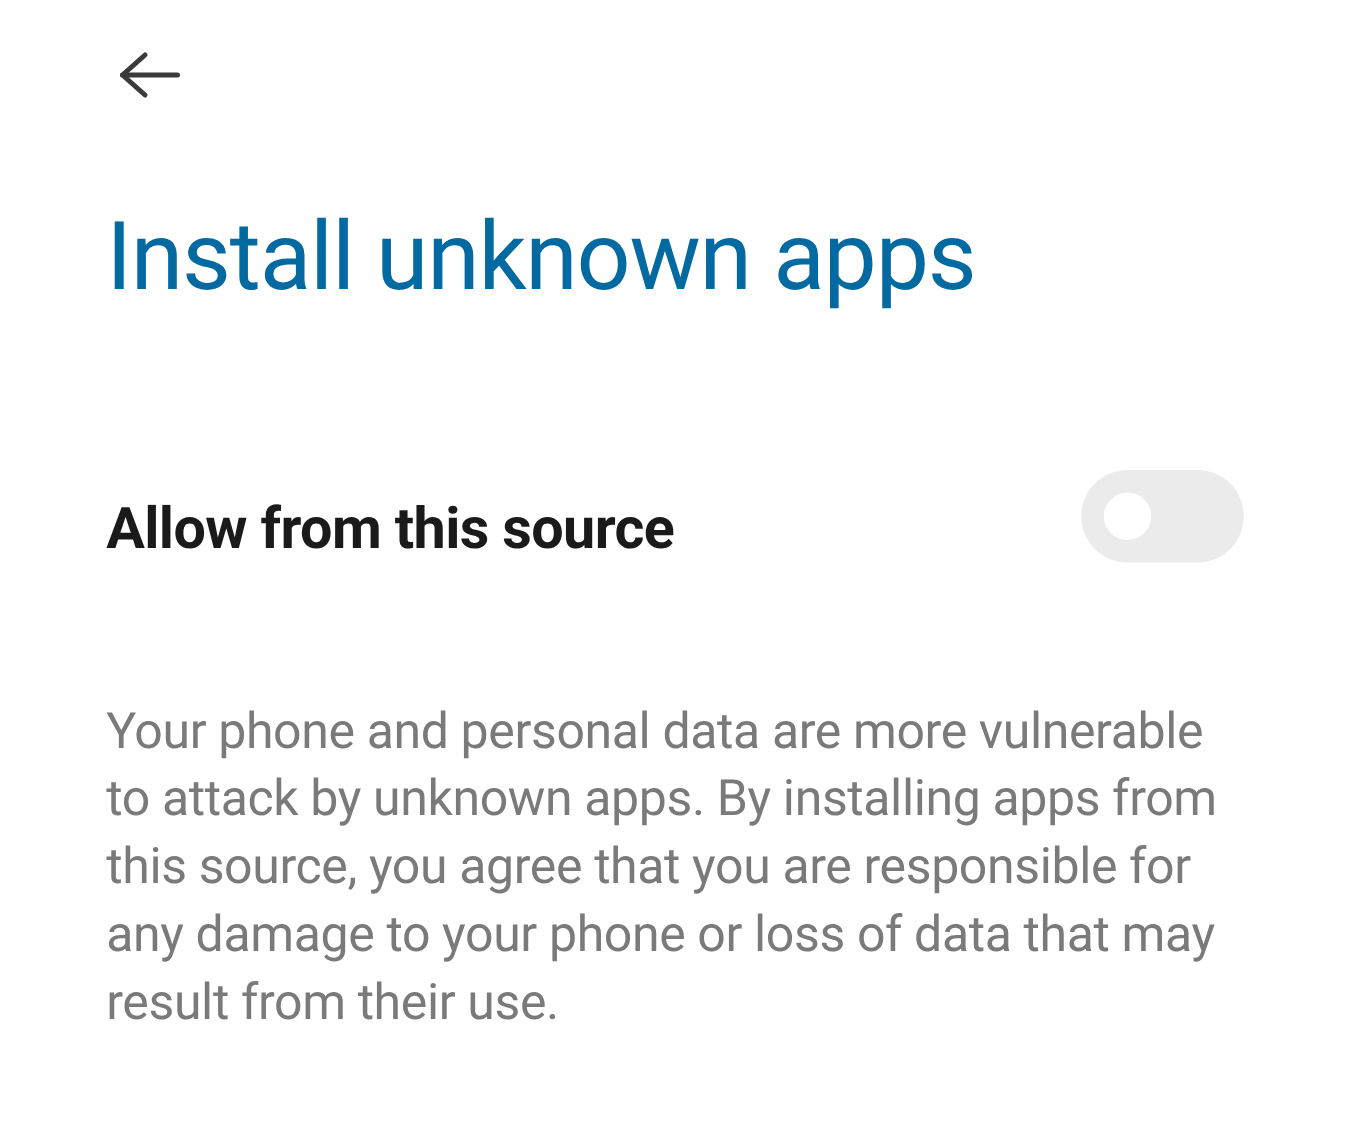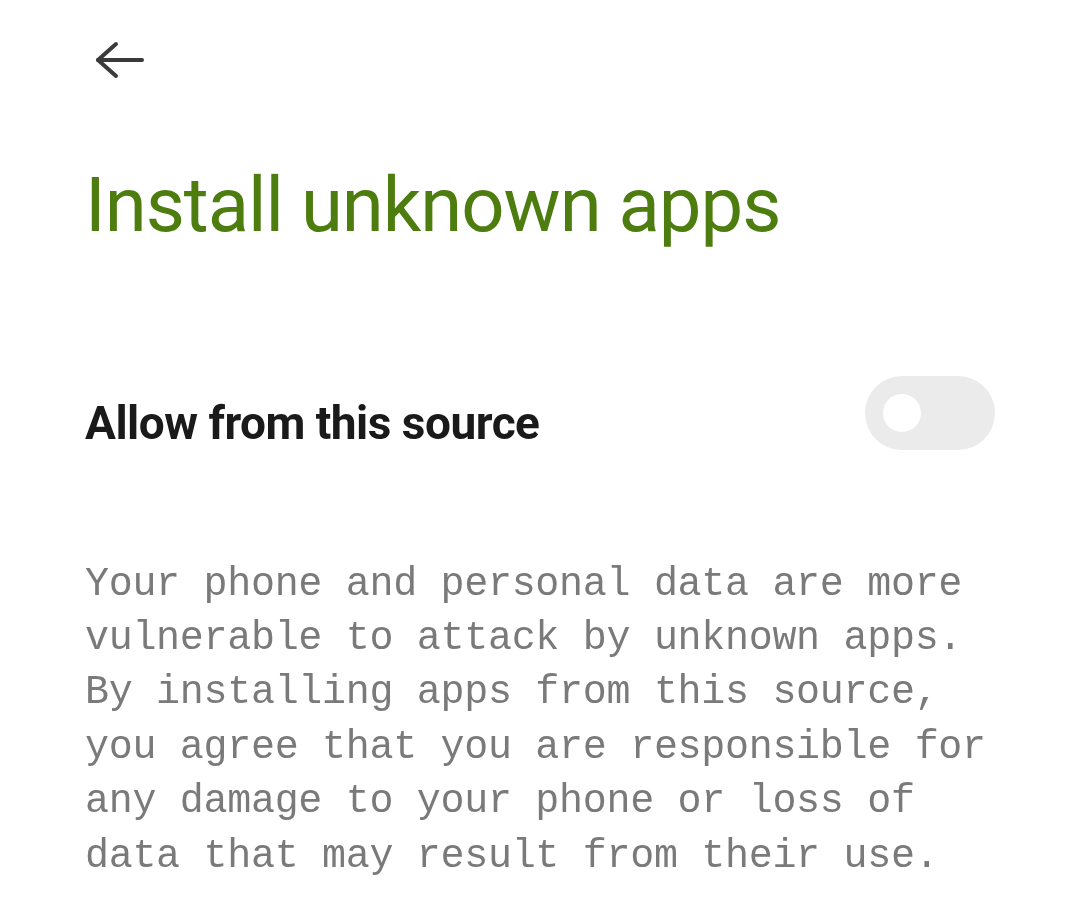--- a/index.html
+++ b/index.html
@@ -24,21 +24,21 @@
       cursor: pointer;
       margin-left: 5px;
     }
     .back-button svg {
       width: 52px;
       height: 40px;
     }
     .page-title {
       font-size: 76px;
       font-weight: 400;
-      color: #4d7c0f;
+      color: #0369a1;
       margin-top: 74px;
       letter-spacing: -1px;
       line-height: 1.1;
     }
     .setting-row {
       display: flex;
       align-items: flex-end;
       justify-content: space-between;
       margin-top: 128px;
       padding-right: 0;
@@ -66,21 +66,20 @@
       background: #ffffff;
       border-radius: 50%;
     }
     .description {
       font-size: 40px;
       font-weight: 400;
       color: #7a7a7a;
       margin-top: 108px;
       line-height: 1.36;
       letter-spacing: -0.3px;
-      font-family: Liberation Mono, monospace;
     }
   </style>
 </head>
 <body>
 
 
 
 <div class="back-button">
   <svg viewBox="0 0 52 40" fill="none" stroke="#3a3a3a" stroke-width="4" stroke-linecap="round" stroke-linejoin="round">
     <line x1="4" y1="20" x2="48" y2="20"></line>

